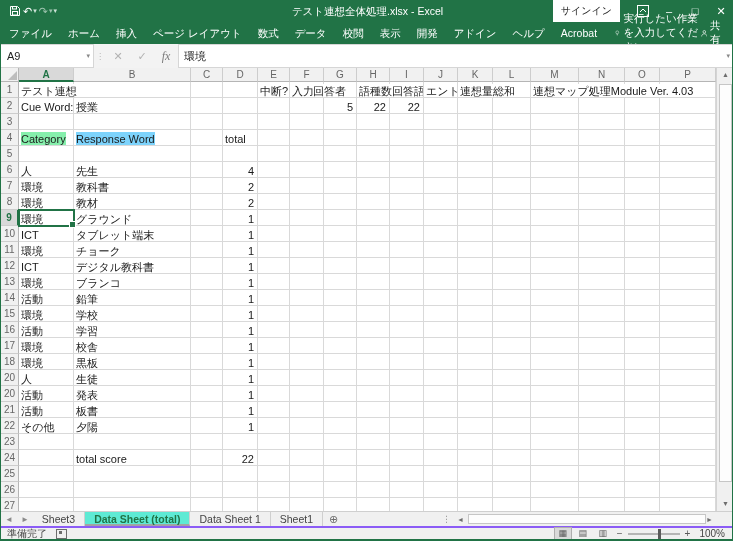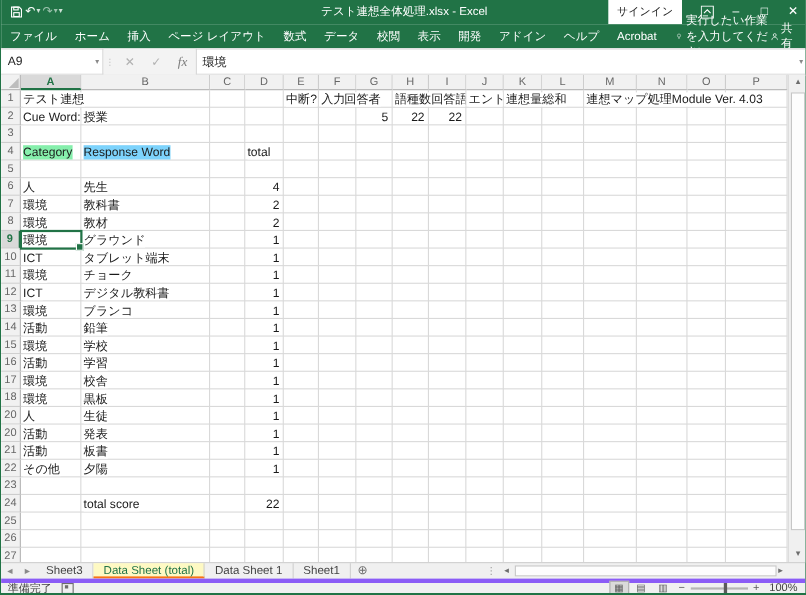--- a/index.html
+++ b/index.html
@@ -47,28 +47,28 @@
   .selbox{position:absolute;border:2px solid #217346;box-sizing:border-box;}
   .selbox .fh{position:absolute;right:-3px;bottom:-3px;width:5px;height:5px;background:#217346;border:1px solid #fff;}
   .vscroll{position:absolute;right:0;top:0;width:18px;height:443px;background:#f0f0f0;border-left:1px solid #d4d4d4;box-sizing:border-box;}
   .vscroll .arr{display:block;text-align:center;font-size:7px;color:#6d6d6d;height:14px;line-height:14px;}
   .vthumb{position:absolute;left:2px;right:2px;top:16px;height:398px;background:#fdfdfd;border:1px solid #c6c6c6;box-sizing:border-box;}
   .varrdown{position:absolute;bottom:0;left:0;right:0;}
   .tabstrip{position:absolute;left:0;top:511px;width:733px;height:15px;background:#f0f0f0;border-top:1px solid #cfcfcf;box-sizing:border-box;display:flex;align-items:stretch;}
   .tabnav{display:flex;align-items:center;padding:0 4px;gap:8px;color:#8a8a8a;font-size:8px;}
   .sheettabs{display:flex;align-items:stretch;}
   .stab{font-size:10.5px;line-height:14px;padding:0 9px;color:#444;border-right:1px solid #cfcfcf;white-space:nowrap;}
-  .stab.active{background:#fef9c3;color:#217346;font-weight:normal;border-bottom:2px solid #f97316;box-sizing:border-box;}
+  .stab.active{background:#5eead4;color:#217346;font-weight:bold;border-bottom:2px solid #a3a3a3;box-sizing:border-box;}
   .addsheet{font-size:11px;color:#6d6d6d;line-height:14px;padding:0 6px;}
   .hscroll{position:absolute;left:438px;top:0;width:277px;height:14px;display:flex;align-items:center;}
   .hscroll .spl{color:#9a9a9a;font-size:9px;padding:0 3px;}
   .hscroll .arr{font-size:7px;color:#6d6d6d;padding:0 3px;}
   .htrack{flex:1;height:12px;background:#f0f0f0;position:relative;}
   .hthumb{position:absolute;left:1px;top:1px;height:10px;width:238px;background:#fdfdfd;border:1px solid #c6c6c6;box-sizing:border-box;}
-  .statusbar{position:absolute;left:0;top:526px;width:733px;height:13px;background:#f0f0f0;border-top:4px solid #8b5cf6;box-sizing:border-box;display:flex;align-items:center;}
+  .statusbar{position:absolute;left:0;top:526px;width:733px;height:13px;background:#f0f0f0;border-top:2px solid #8b5cf6;box-sizing:border-box;display:flex;align-items:center;}
   .statusbar .ready{font-size:10px;color:#444;padding-left:6px;}
   .macroicon{width:9px;height:8px;border:1px solid #6d6d6d;margin-left:9px;position:relative;}
   .macroicon:after{content:"";position:absolute;left:2px;top:1px;width:3px;height:3px;background:#6d6d6d;}
   .sright{margin-left:auto;display:flex;align-items:center;gap:2px;padding-right:4px;}
   .viewbtn{font-size:9px;color:#5a5a5a;width:18px;text-align:center;line-height:11px;}
   .viewbtn.cur{background:#dadada;border:1px solid #aeaeae;box-sizing:border-box;}
   .zoomout,.zoomin{font-size:10px;color:#5a5a5a;padding:0 3px;}
   .ztrack{width:52px;height:2px;background:#b5b5b5;position:relative;}
   .zthumb{position:absolute;left:30px;top:-4px;width:3px;height:10px;background:#5a5a5a;}
   .zlabel{font-size:10px;color:#444;padding:0 5px 0 4px;}

